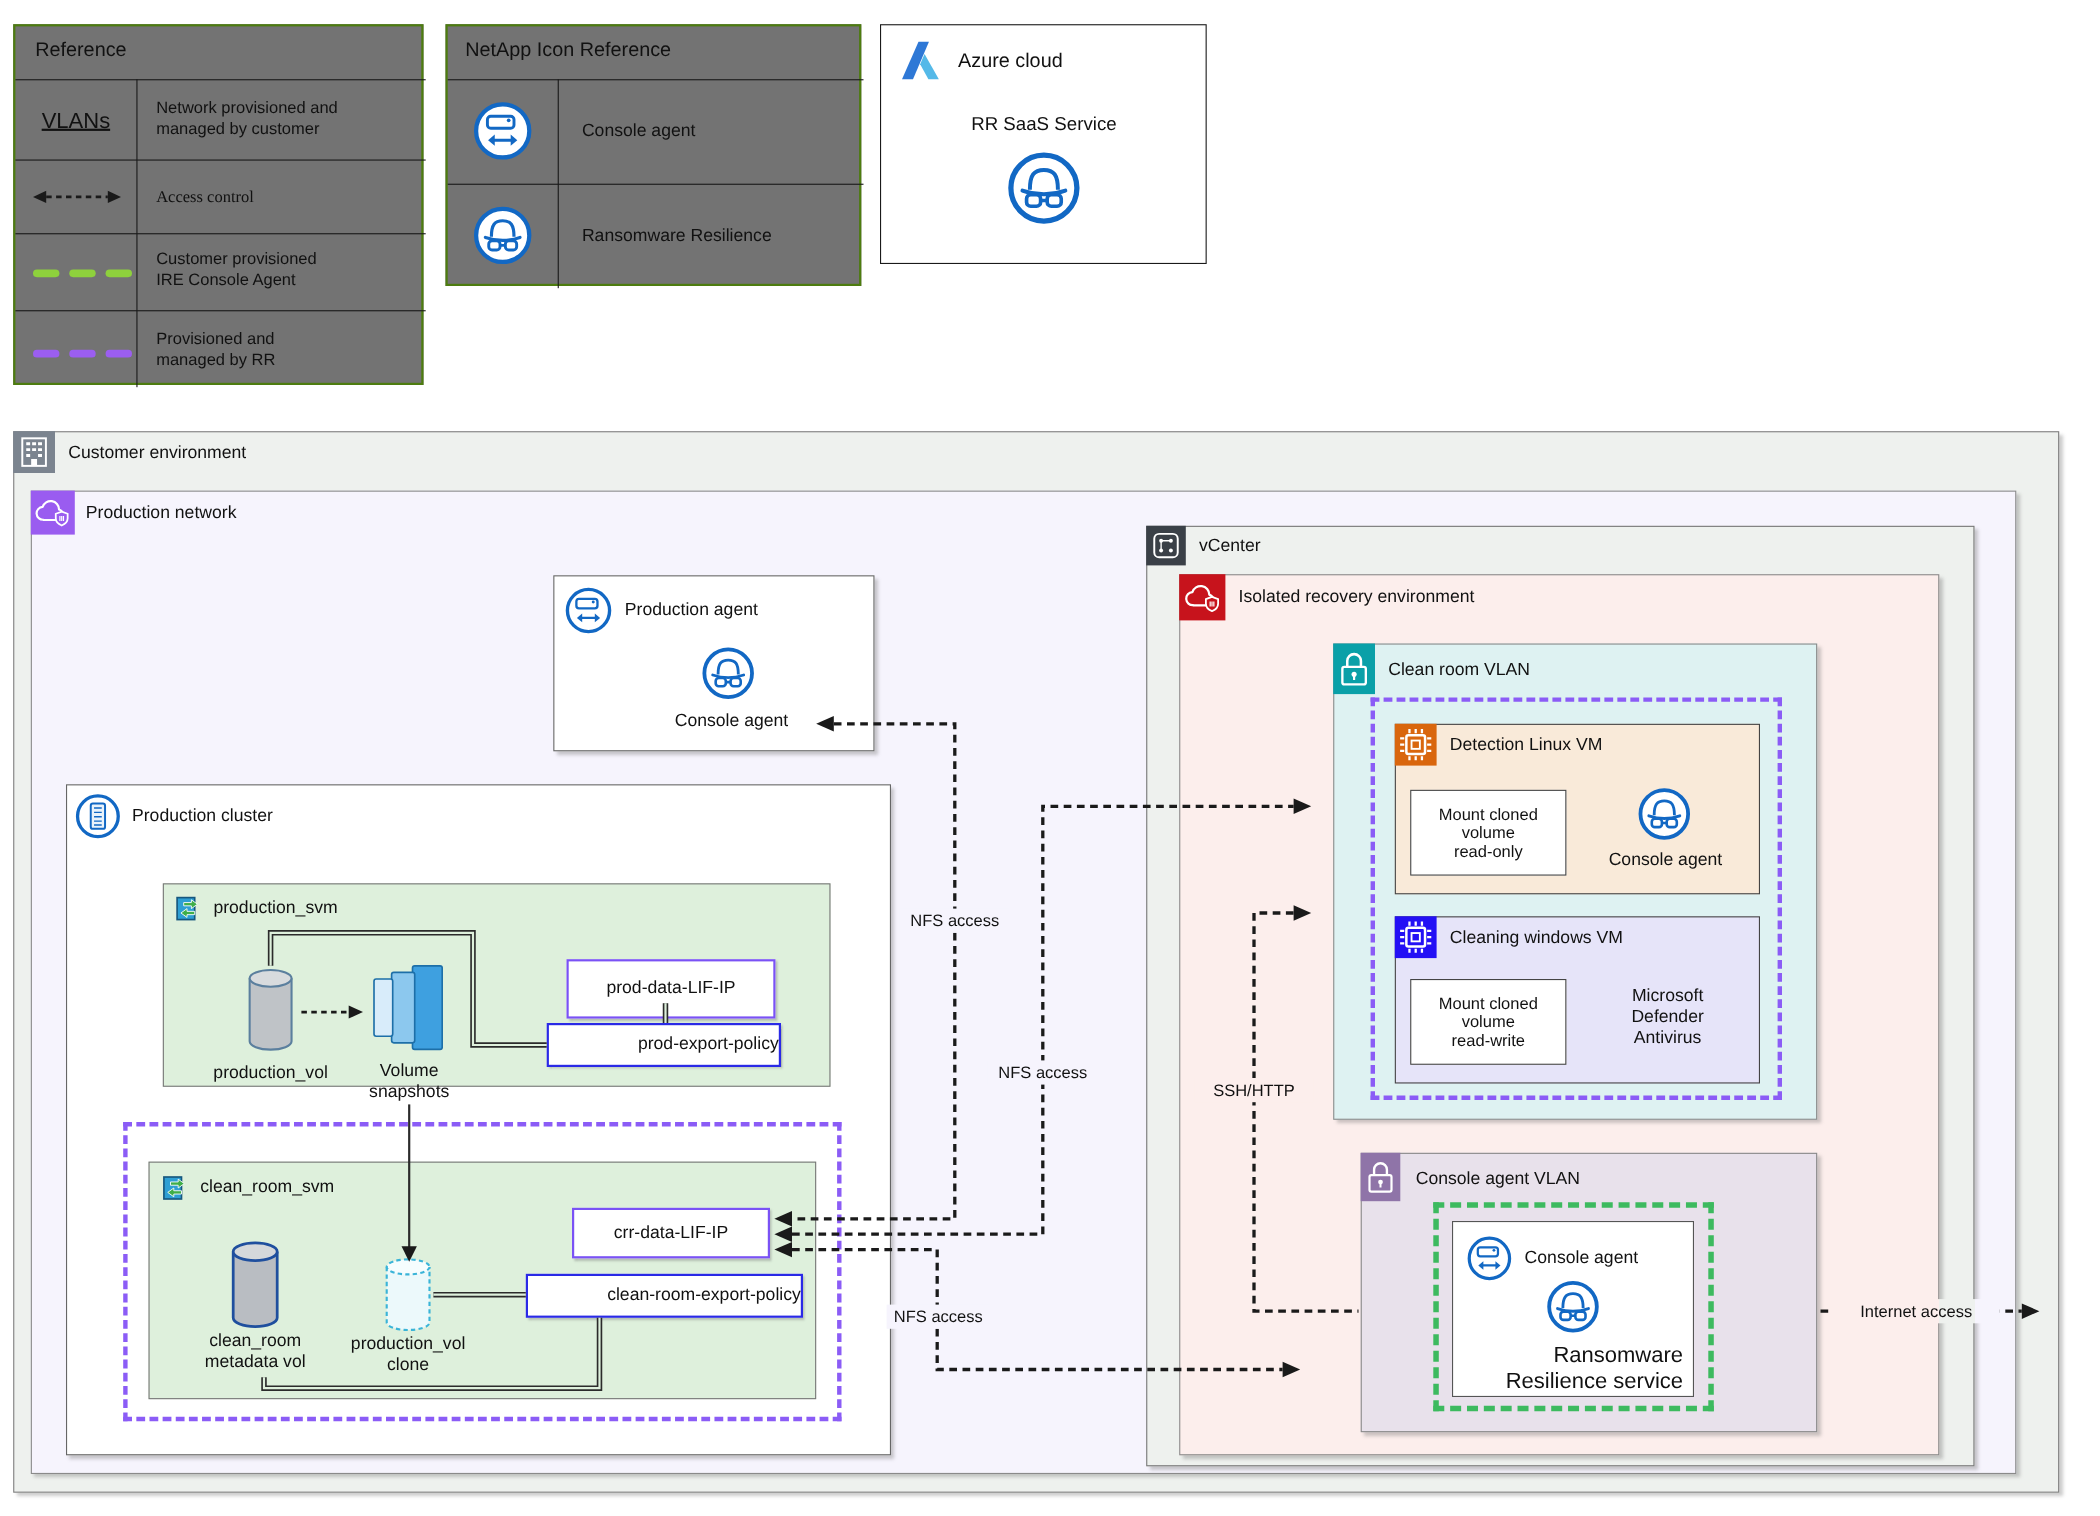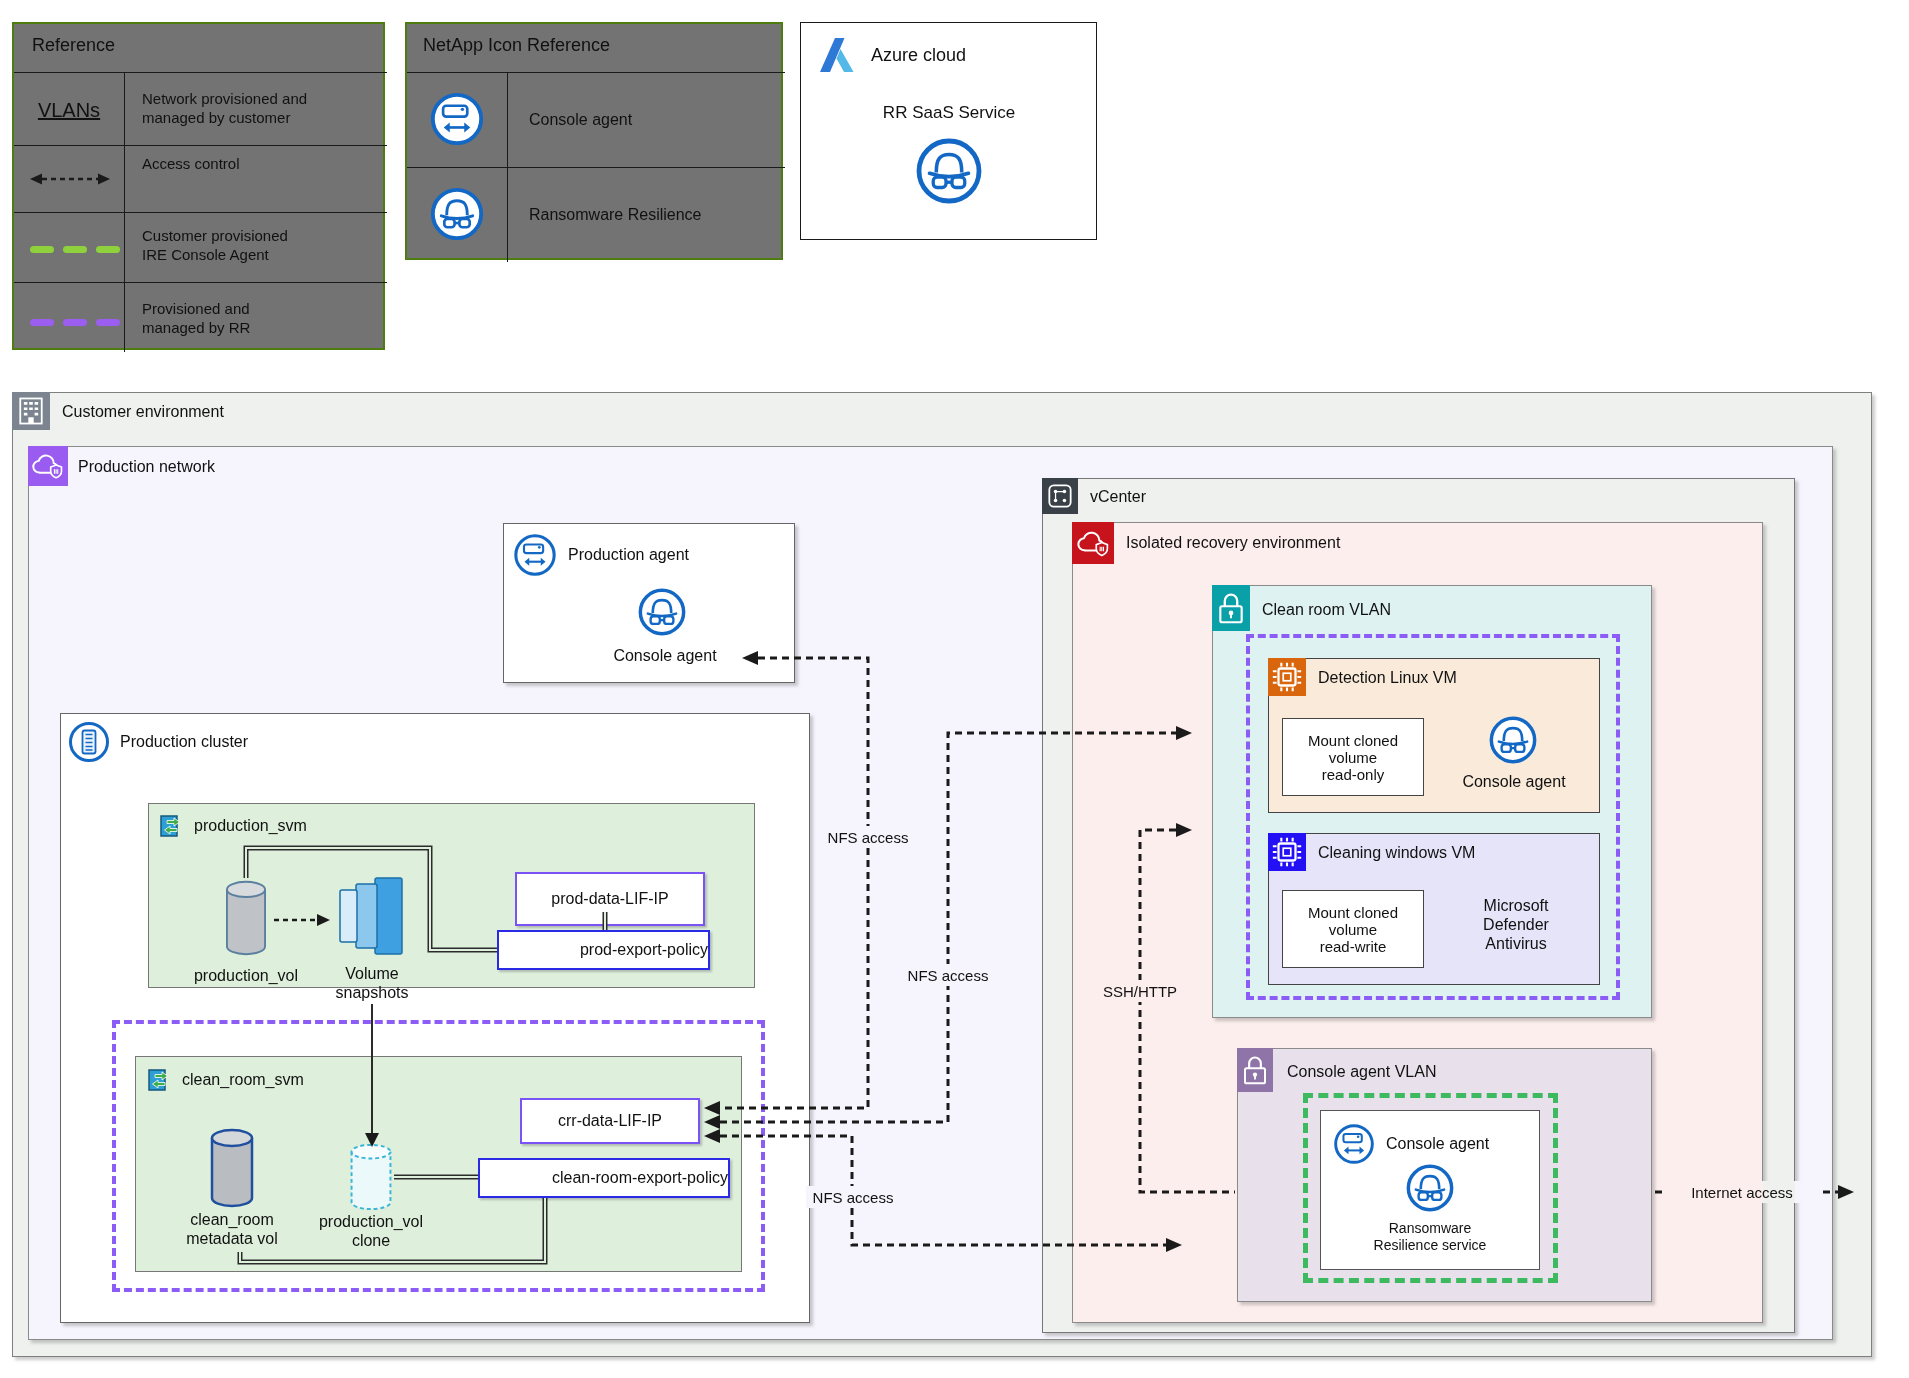--- a/index.html
+++ b/index.html
@@ -102,21 +102,21 @@
     <div class="abs" style="left:0;top:258px;width:373px;border-top:1.5px solid #1a1a1a;"></div>
     <div class="abs" style="left:110px;top:48px;height:280px;border-left:1.5px solid #1a1a1a;"></div>
     <div class="abs ctr" style="left:0px;top:75px;width:110px;font-size:20px;text-decoration:underline;">VLANs</div>
     <div class="abs ml lbl15" style="left:128px;top:66px;width:230px;text-align:left;">Network provisioned and
 managed by customer</div>
     <svg class="abs" width="84" height="16" style="left:14px;top:147px;">
       <path d="M14,8 H70" stroke="#1a1a1a" stroke-width="2.5" stroke-dasharray="5,4"></path>
       <polygon points="2,8 14,2.5 14,13.5" fill="#1a1a1a"></polygon>
       <polygon points="82,8 70,2.5 70,13.5" fill="#1a1a1a"></polygon>
     </svg>
-    <div class="abs lbl15" style="left:128px;top:131px;width:230px;">Access control</div>
+    <div class="abs lbl15" style="left:128px;top:147px;width:230px;font-family:Liberation Serif, serif;">Access control</div>
     <div class="abs" style="left:16px;top:215px;">
       <span class="dash-green"></span><span class="dash-green"></span><span class="dash-green" style="margin-right:0;"></span>
     </div>
     <div class="abs ml lbl15" style="left:128px;top:203px;width:230px;text-align:left;">Customer provisioned
 IRE Console Agent</div>
     <div class="abs" style="left:16px;top:288px;">
       <span class="dash-purple"></span><span class="dash-purple"></span><span class="dash-purple" style="margin-right:0;"></span>
     </div>
     <div class="abs ml lbl15" style="left:128px;top:276px;width:230px;text-align:left;">Provisioned and
 managed by RR</div>
@@ -305,21 +305,21 @@
 
   <div class="box" style="left:1303px;top:1093px;width:255px;height:190px;border:5px dashed #3dba5f;"></div>
   <div class="box" style="left:1320px;top:1110px;width:220px;height:160px;background:#fff;border:1.5px solid #555;"></div>
   <svg class="abs" width="44" height="44" style="left:1332px;top:1122px;">
       <use href="#sym-agent"></use>
     </svg>
   <div class="lbl" style="left:1386px;top:1134px;">Console agent</div>
   <svg class="abs" width="52" height="52" style="left:1404px;top:1162px;">
       <use href="#sym-spy"></use>
     </svg>
-  <div class="lbl ml" style="left:1330px;top:1220px;width:200px;font-size:14px;">Ransomware
+  <div class="lbl ml" style="left:1330px;top:1220px;width:200px;font-size:20px;text-align:right;">Ransomware
 Resilience service</div>
 
   <svg id="overlay" width="1909" height="1378" viewBox="0 0 1909 1378">
 
     <g fill="none" stroke="#2b2b2b" stroke-width="5">
       <path d="M246,878 V848 H430 V950 H497"></path>
       <path d="M605,912 V930"></path>
       <path d="M394,1177 H478"></path>
       <path d="M240,1252 V1262 H545 V1198"></path>
     </g>

